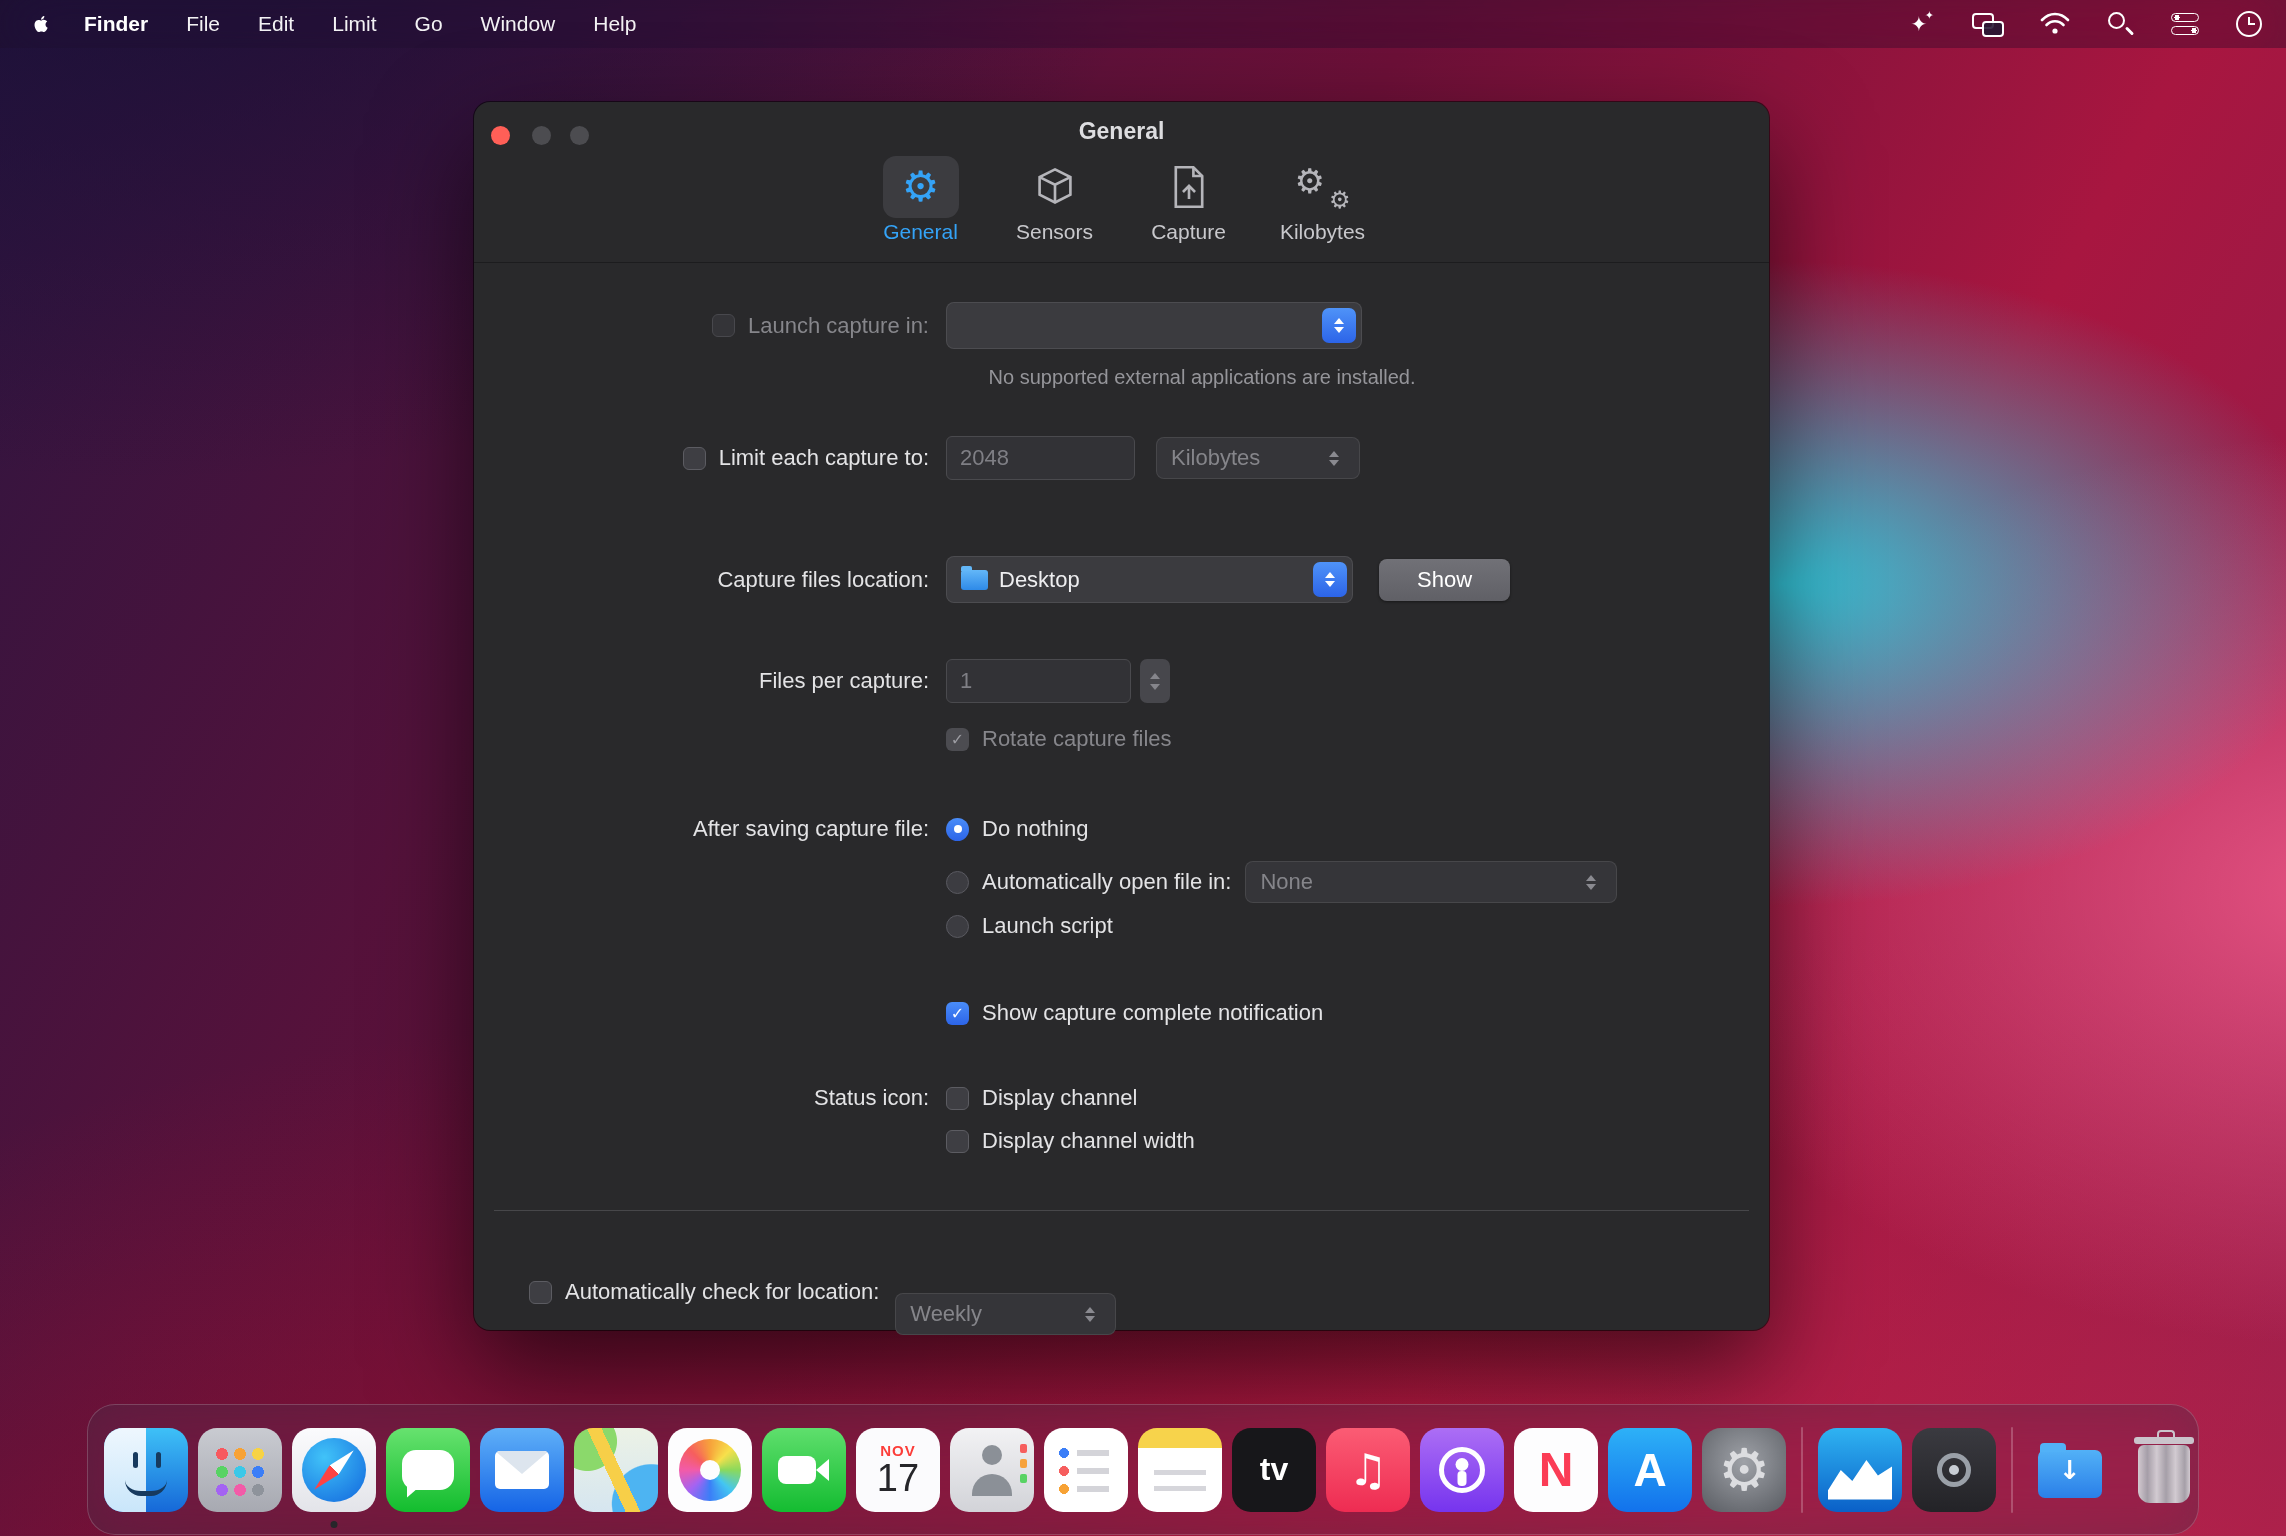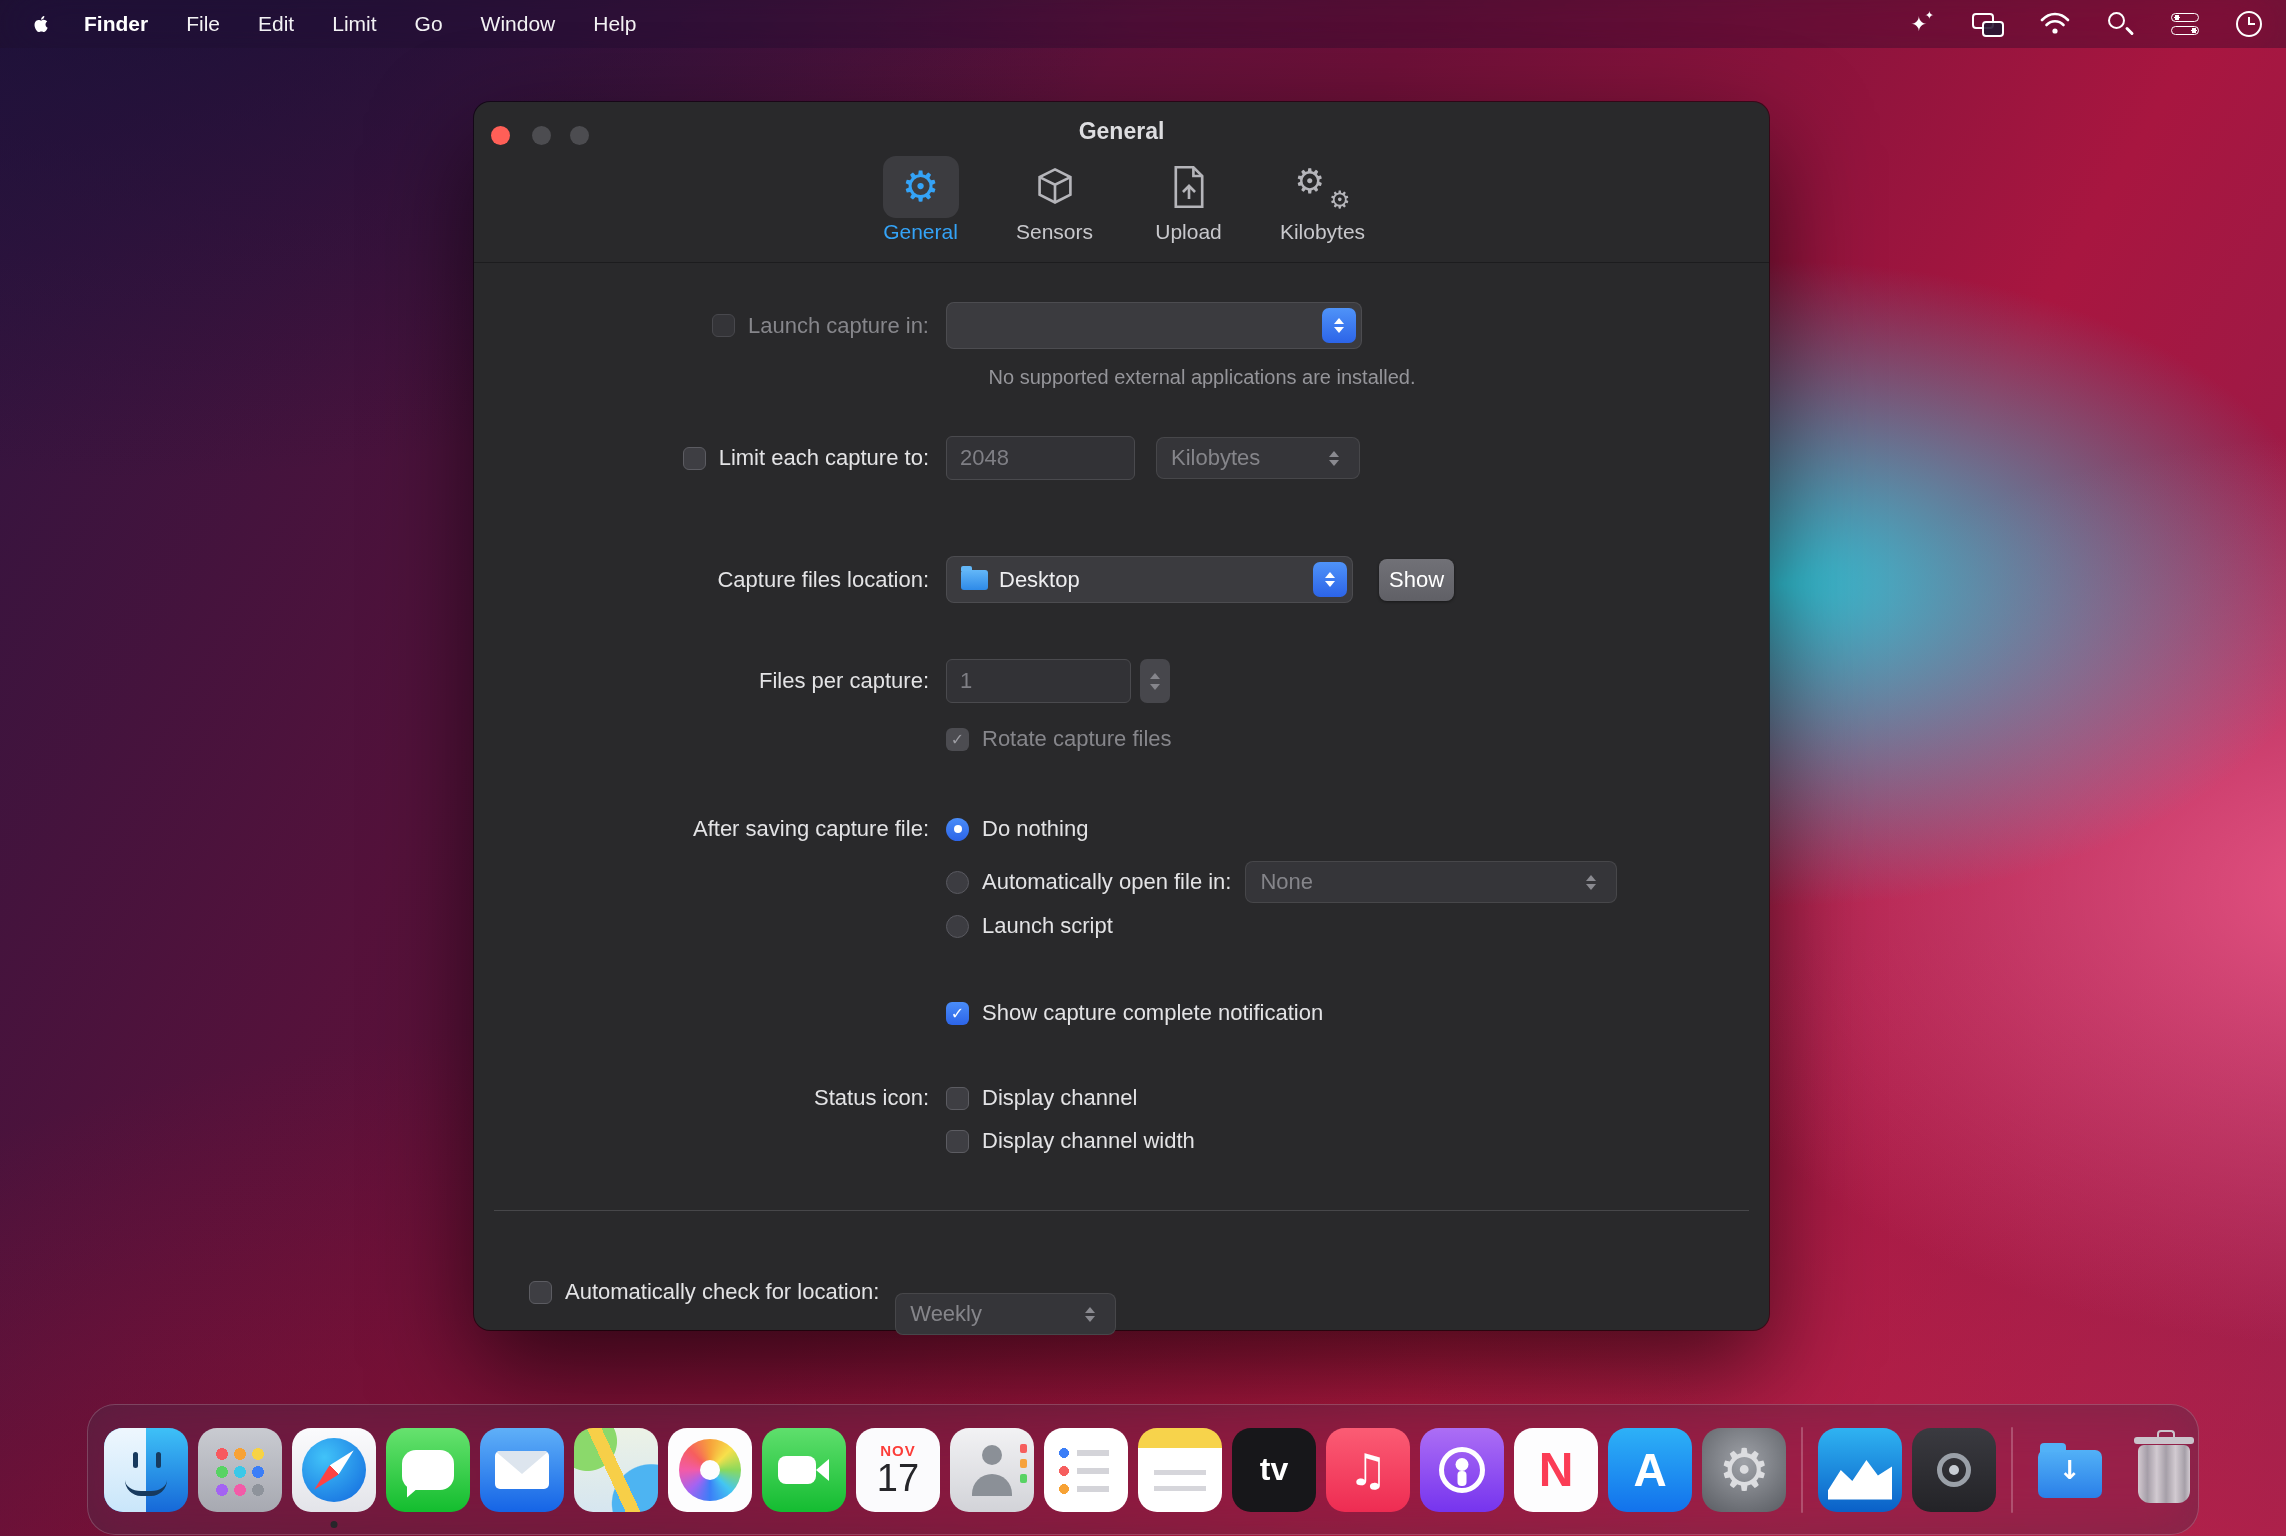--- a/index.html
+++ b/index.html
@@ -115,21 +115,21 @@
   .mini-folder { width:27px; height:20px; background:linear-gradient(180deg,#63b7f8,#2e8ae8); border-radius:3px; position:relative; margin-right:11px; flex:none; }
   .mini-folder::before { content:""; position:absolute; top:-4px; left:0; width:11px; height:5px; background:#63b7f8; border-radius:2px 2px 0 0; }
 
   .tfield { height:44px; background:#323236; border:1px solid #4a4a4e; border-radius:6px;
             display:flex; align-items:center; padding:0 13px; color:#7f7f85; font-size:22px; }
   .stepper { width:30px; height:44px; border-radius:7px; background:#47474c; margin-left:9px;
              display:flex; flex-direction:column; align-items:center; justify-content:center; gap:5px; }
   .stepper .up { width:0; height:0; border-left:5px solid transparent; border-right:5px solid transparent; border-bottom:6px solid #85858b; }
   .stepper .dn { width:0; height:0; border-left:5px solid transparent; border-right:5px solid transparent; border-top:6px solid #85858b; }
 
-  .btn { height:42px; padding:0 10px; margin-left:26px; background:linear-gradient(180deg,#717177,#606066);
+  .btn { height:42px; padding:0 38px; margin-left:26px; background:linear-gradient(180deg,#717177,#606066);
          border-radius:8px; color:#fff; font-size:22px; display:flex; align-items:center;
          box-shadow:0 1px 3px rgba(0,0,0,0.45); }
 
   .helper { position:absolute; top:264px; left:468px; width:520px; text-align:center; font-size:20px; color:#95959a; }
   .hr { position:absolute; top:1108px; left:20px; right:20px; height:1px; background:#47474a; }
 
   
   .dock {
     position:absolute; left:87px; top:1404px; width:2112px; height:131px;
     background:rgba(62,50,70,0.42);
@@ -331,21 +331,21 @@
       <span class="tab-lb">Sensors</span>
     </div>
     <div class="tab">
       <span class="ic-box">
         <svg width="38" height="44" viewBox="0 0 34 40" fill="none" stroke-width="2.4">
           <path d="M5 2 H21 L29 10 V38 H5 Z"></path>
           <path d="M21 2 V10 H29"></path>
           <path d="M17 31 V19 M11.5 24.5 L17 19 L22.5 24.5"></path>
         </svg>
       </span>
-      <span class="tab-lb">Upload</span>
+      <span class="tab-lb">Capture</span>
     </div>
     <div class="tab">
       <span class="ic-box">
           <span class="adv-ic">
             <i class="glyph g1">⚙</i>
             <i class="glyph g2">⚙</i>
           </span>
         </span>
       <span class="tab-lb">Kilobytes</span>
     </div>

